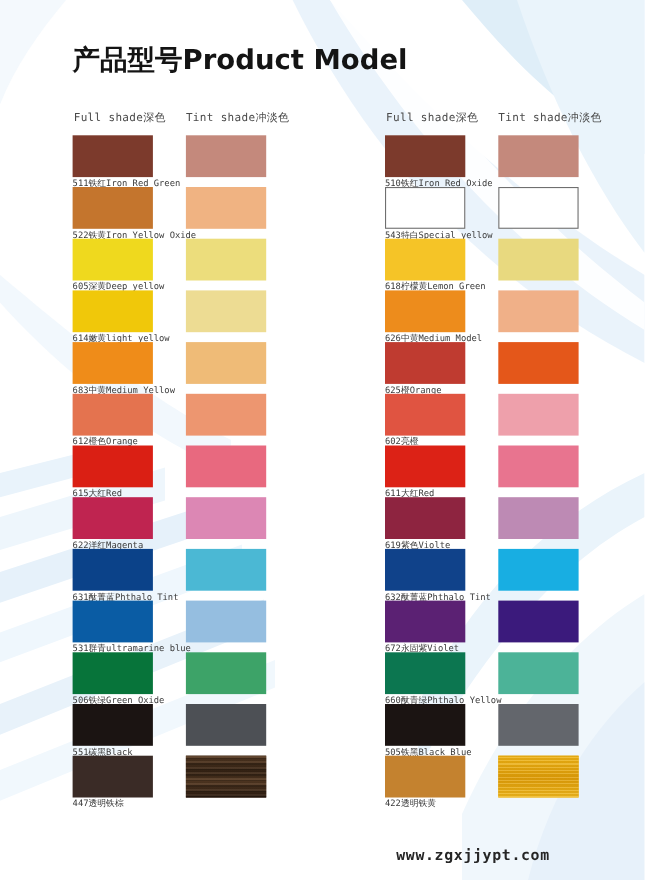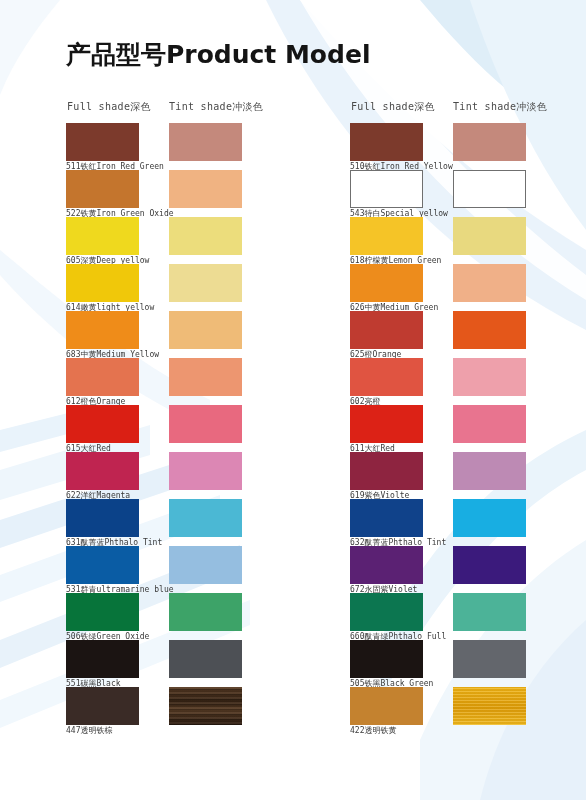--- a/index.html
+++ b/index.html
@@ -119,21 +119,21 @@
     </div>
     <div class="rows">
         <div class="row">
           <div class="sw full" style="background: rgb(124, 58, 44);"></div>
           <div class="sw tint" style="background: rgb(196, 137, 124);"></div>
           <div class="caption">511铁红Iron Red Green</div>
         </div>
         <div class="row">
           <div class="sw full" style="background: rgb(196, 117, 45);"></div>
           <div class="sw tint" style="background: rgb(240, 179, 130);"></div>
-          <div class="caption">522铁黄Iron Green Oxide</div>
+          <div class="caption">522铁黄Iron Yellow Oxide</div>
         </div>
         <div class="row">
           <div class="sw full" style="background: rgb(239, 217, 30);"></div>
           <div class="sw tint" style="background: rgb(236, 221, 124);"></div>
           <div class="caption">605深黄Deep yellow</div>
         </div>
         <div class="row">
           <div class="sw full" style="background: rgb(240, 200, 10);"></div>
           <div class="sw tint" style="background: rgb(237, 220, 147);"></div>
           <div class="caption">614嫩黄light yellow</div>
@@ -188,36 +188,36 @@
 
   <div class="panel right">
     <div class="col-heads">
       <span class="col-head full">Full shade深色</span>
       <span class="col-head tint">Tint shade冲淡色</span>
     </div>
     <div class="rows">
         <div class="row">
           <div class="sw full" style="background: rgb(124, 58, 44);"></div>
           <div class="sw tint" style="background: rgb(196, 137, 124);"></div>
-          <div class="caption">510铁红Iron Red Yellow</div>
+          <div class="caption">510铁红Iron Red Oxide</div>
         </div>
         <div class="row">
           <div class="sw full outlined" style="background: rgb(255, 255, 255);"></div>
           <div class="sw tint outlined" style="background: rgb(255, 255, 255);"></div>
           <div class="caption">543特白Special yellow</div>
         </div>
         <div class="row">
           <div class="sw full" style="background: rgb(245, 196, 39);"></div>
           <div class="sw tint" style="background: rgb(232, 217, 127);"></div>
           <div class="caption">618柠檬黄Lemon Green</div>
         </div>
         <div class="row">
           <div class="sw full" style="background: rgb(237, 140, 28);"></div>
           <div class="sw tint" style="background: rgb(240, 176, 136);"></div>
-          <div class="caption">626中黄Medium Green</div>
+          <div class="caption">626中黄Medium Model</div>
         </div>
         <div class="row">
           <div class="sw full" style="background: rgb(191, 59, 48);"></div>
           <div class="sw tint" style="background: rgb(228, 87, 26);"></div>
           <div class="caption">625橙Orange</div>
         </div>
         <div class="row">
           <div class="sw full" style="background: rgb(224, 84, 65);"></div>
           <div class="sw tint" style="background: rgb(238, 160, 171);"></div>
           <div class="caption">602亮橙</div>
@@ -238,28 +238,29 @@
           <div class="caption">632酞菁蓝Phthalo Tint</div>
         </div>
         <div class="row">
           <div class="sw full" style="background: rgb(91, 33, 115);"></div>
           <div class="sw tint" style="background: rgb(59, 26, 124);"></div>
           <div class="caption">672永固紫Violet</div>
         </div>
         <div class="row">
           <div class="sw full" style="background: rgb(12, 118, 80);"></div>
           <div class="sw tint" style="background: rgb(76, 179, 152);"></div>
-          <div class="caption">660酞青绿Phthalo Full</div>
+          <div class="caption">660酞青绿Phthalo Yellow</div>
         </div>
         <div class="row">
           <div class="sw full" style="background: rgb(27, 20, 18);"></div>
           <div class="sw tint" style="background: rgb(99, 102, 108);"></div>
-          <div class="caption">505铁黑Black Green</div>
+          <div class="caption">505铁黑Black Blue</div>
         </div>
         <div class="row">
           <div class="sw full" style="background: rgb(196, 130, 47);"></div>
           <div class="sw tint tex-ochre"></div>
           <div class="caption">422透明铁黄</div>
         </div>
       </div>
   </div>
 
+  <div class="footer">www.zgxjjypt.com</div>
 </div>
 
 </body></html>

